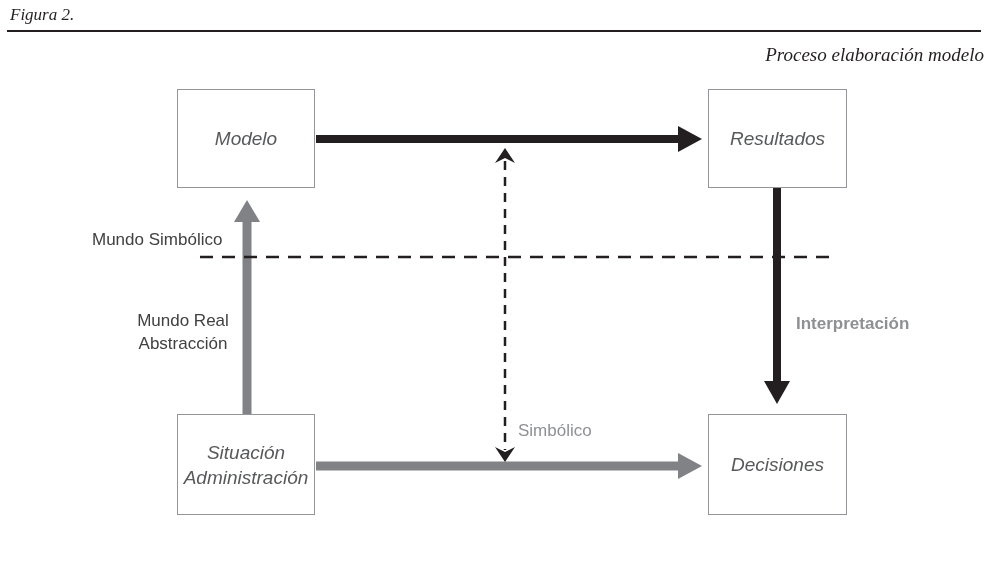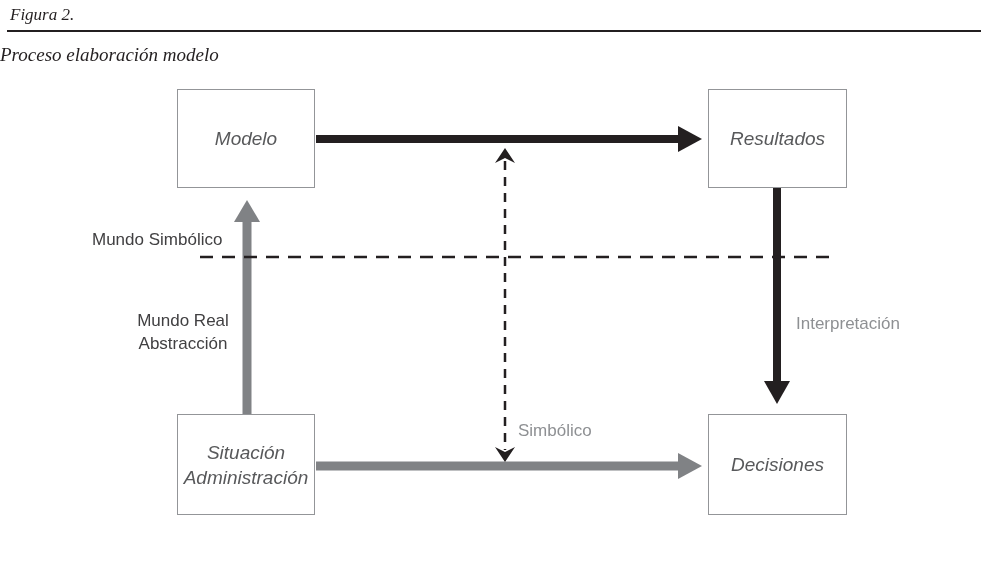--- a/index.html
+++ b/index.html
@@ -21,21 +21,21 @@
   }
   .header-rule {
     position: absolute;
     left: 7px; top: 30px;
     width: 974px; height: 2px;
     background: #231f20;
   }
   .fig-title {
     position: absolute;
     left: 0; right: 0; top: 44px;
-    text-align: left;
+    text-align: right;
     font-family: "Liberation Serif", serif;
     font-style: italic;
     font-size: 19px;
     color: #231f20;
   }
   svg.diagram { position: absolute; left: 0; top: 0; }
   .node {
     position: absolute;
     box-sizing: border-box;
     background: #ffffff;
@@ -57,21 +57,21 @@
   .lbl {
     position: absolute;
     font-size: 17px;
     white-space: nowrap;
   }
   .lbl-dark { color: #414042; }
   .lbl-gray { color: #8e9093; }
   .lbl-mundo-simbolico { left: 92px; top: 230px; }
   .lbl-mundo-real { left: 123px; top: 309px; width: 120px; text-align: center; line-height: 23px; }
   .lbl-mundo-real span { display: block; }
-  .lbl-interpretacion { left: 796px; top: 314px; }
+  .lbl-interpretacion { left: 796px; top: 314px; font-weight: bold; }
   .lbl-intuicion { left: 518px; top: 421px; }
   .source-note {
     position: absolute;
     left: 8px; top: 549px;
     font-size: 16.5px;
     color: #363636;
   }
 </style>
 </head>
 <body>

